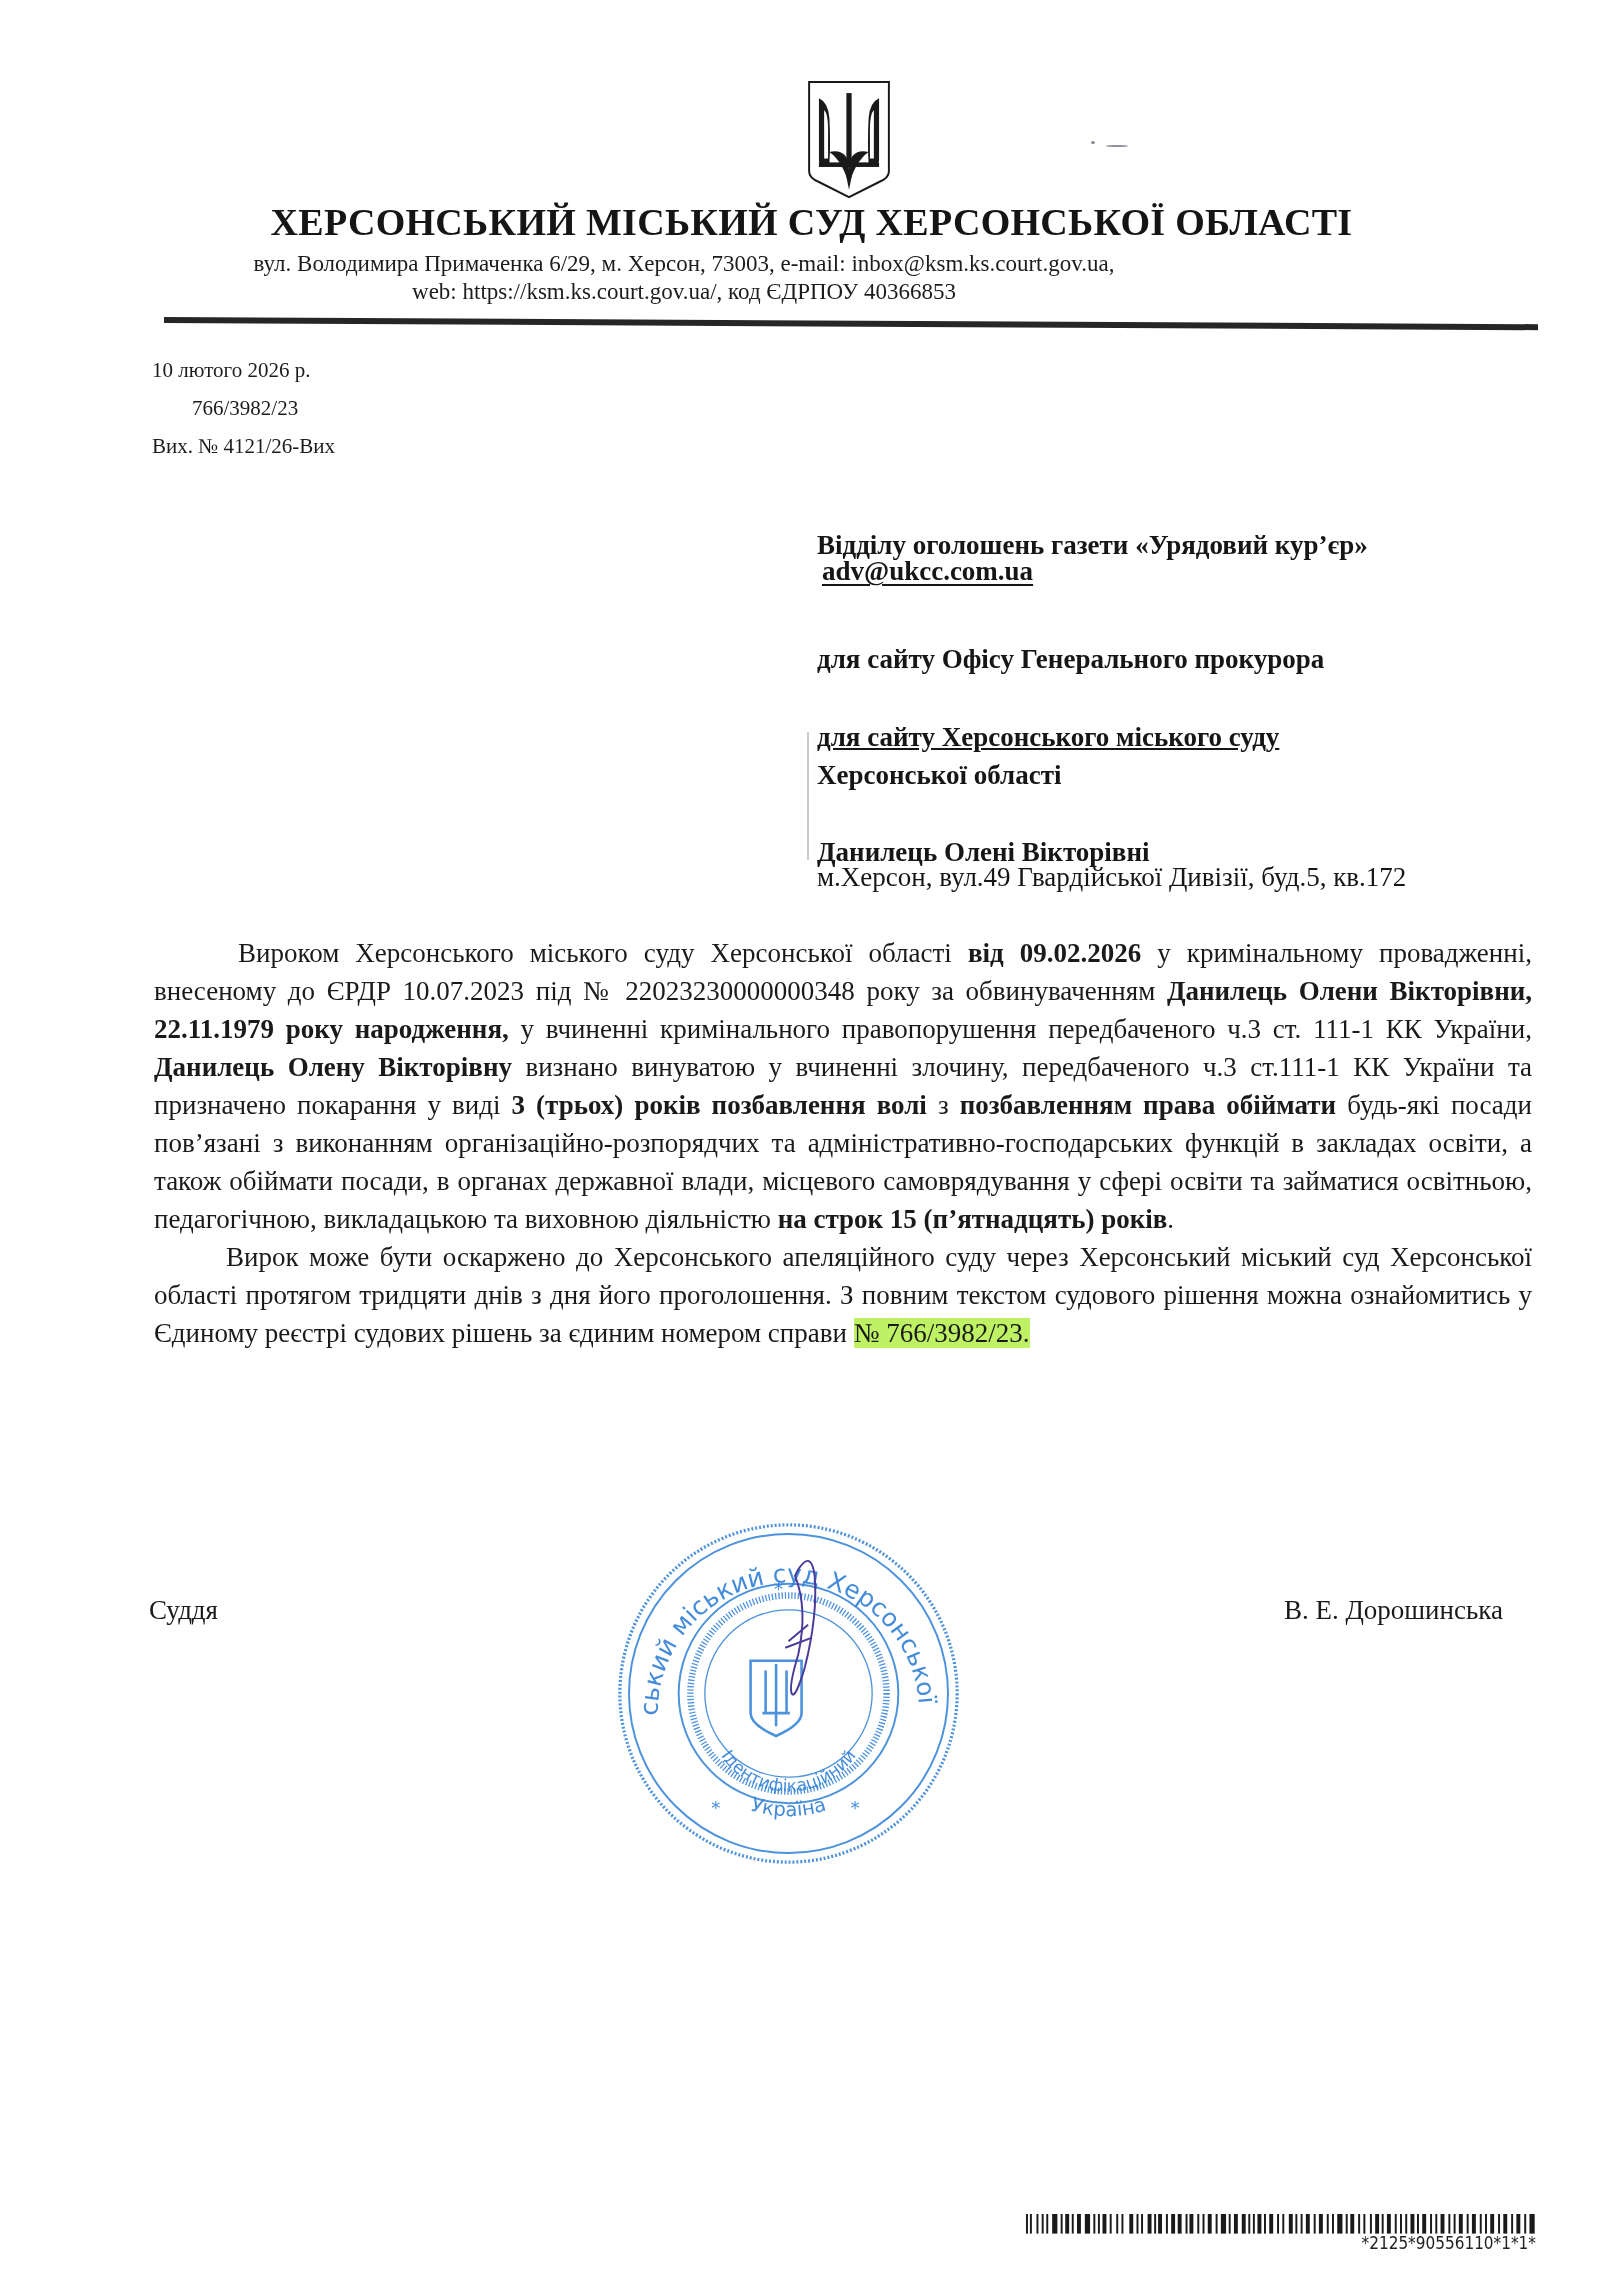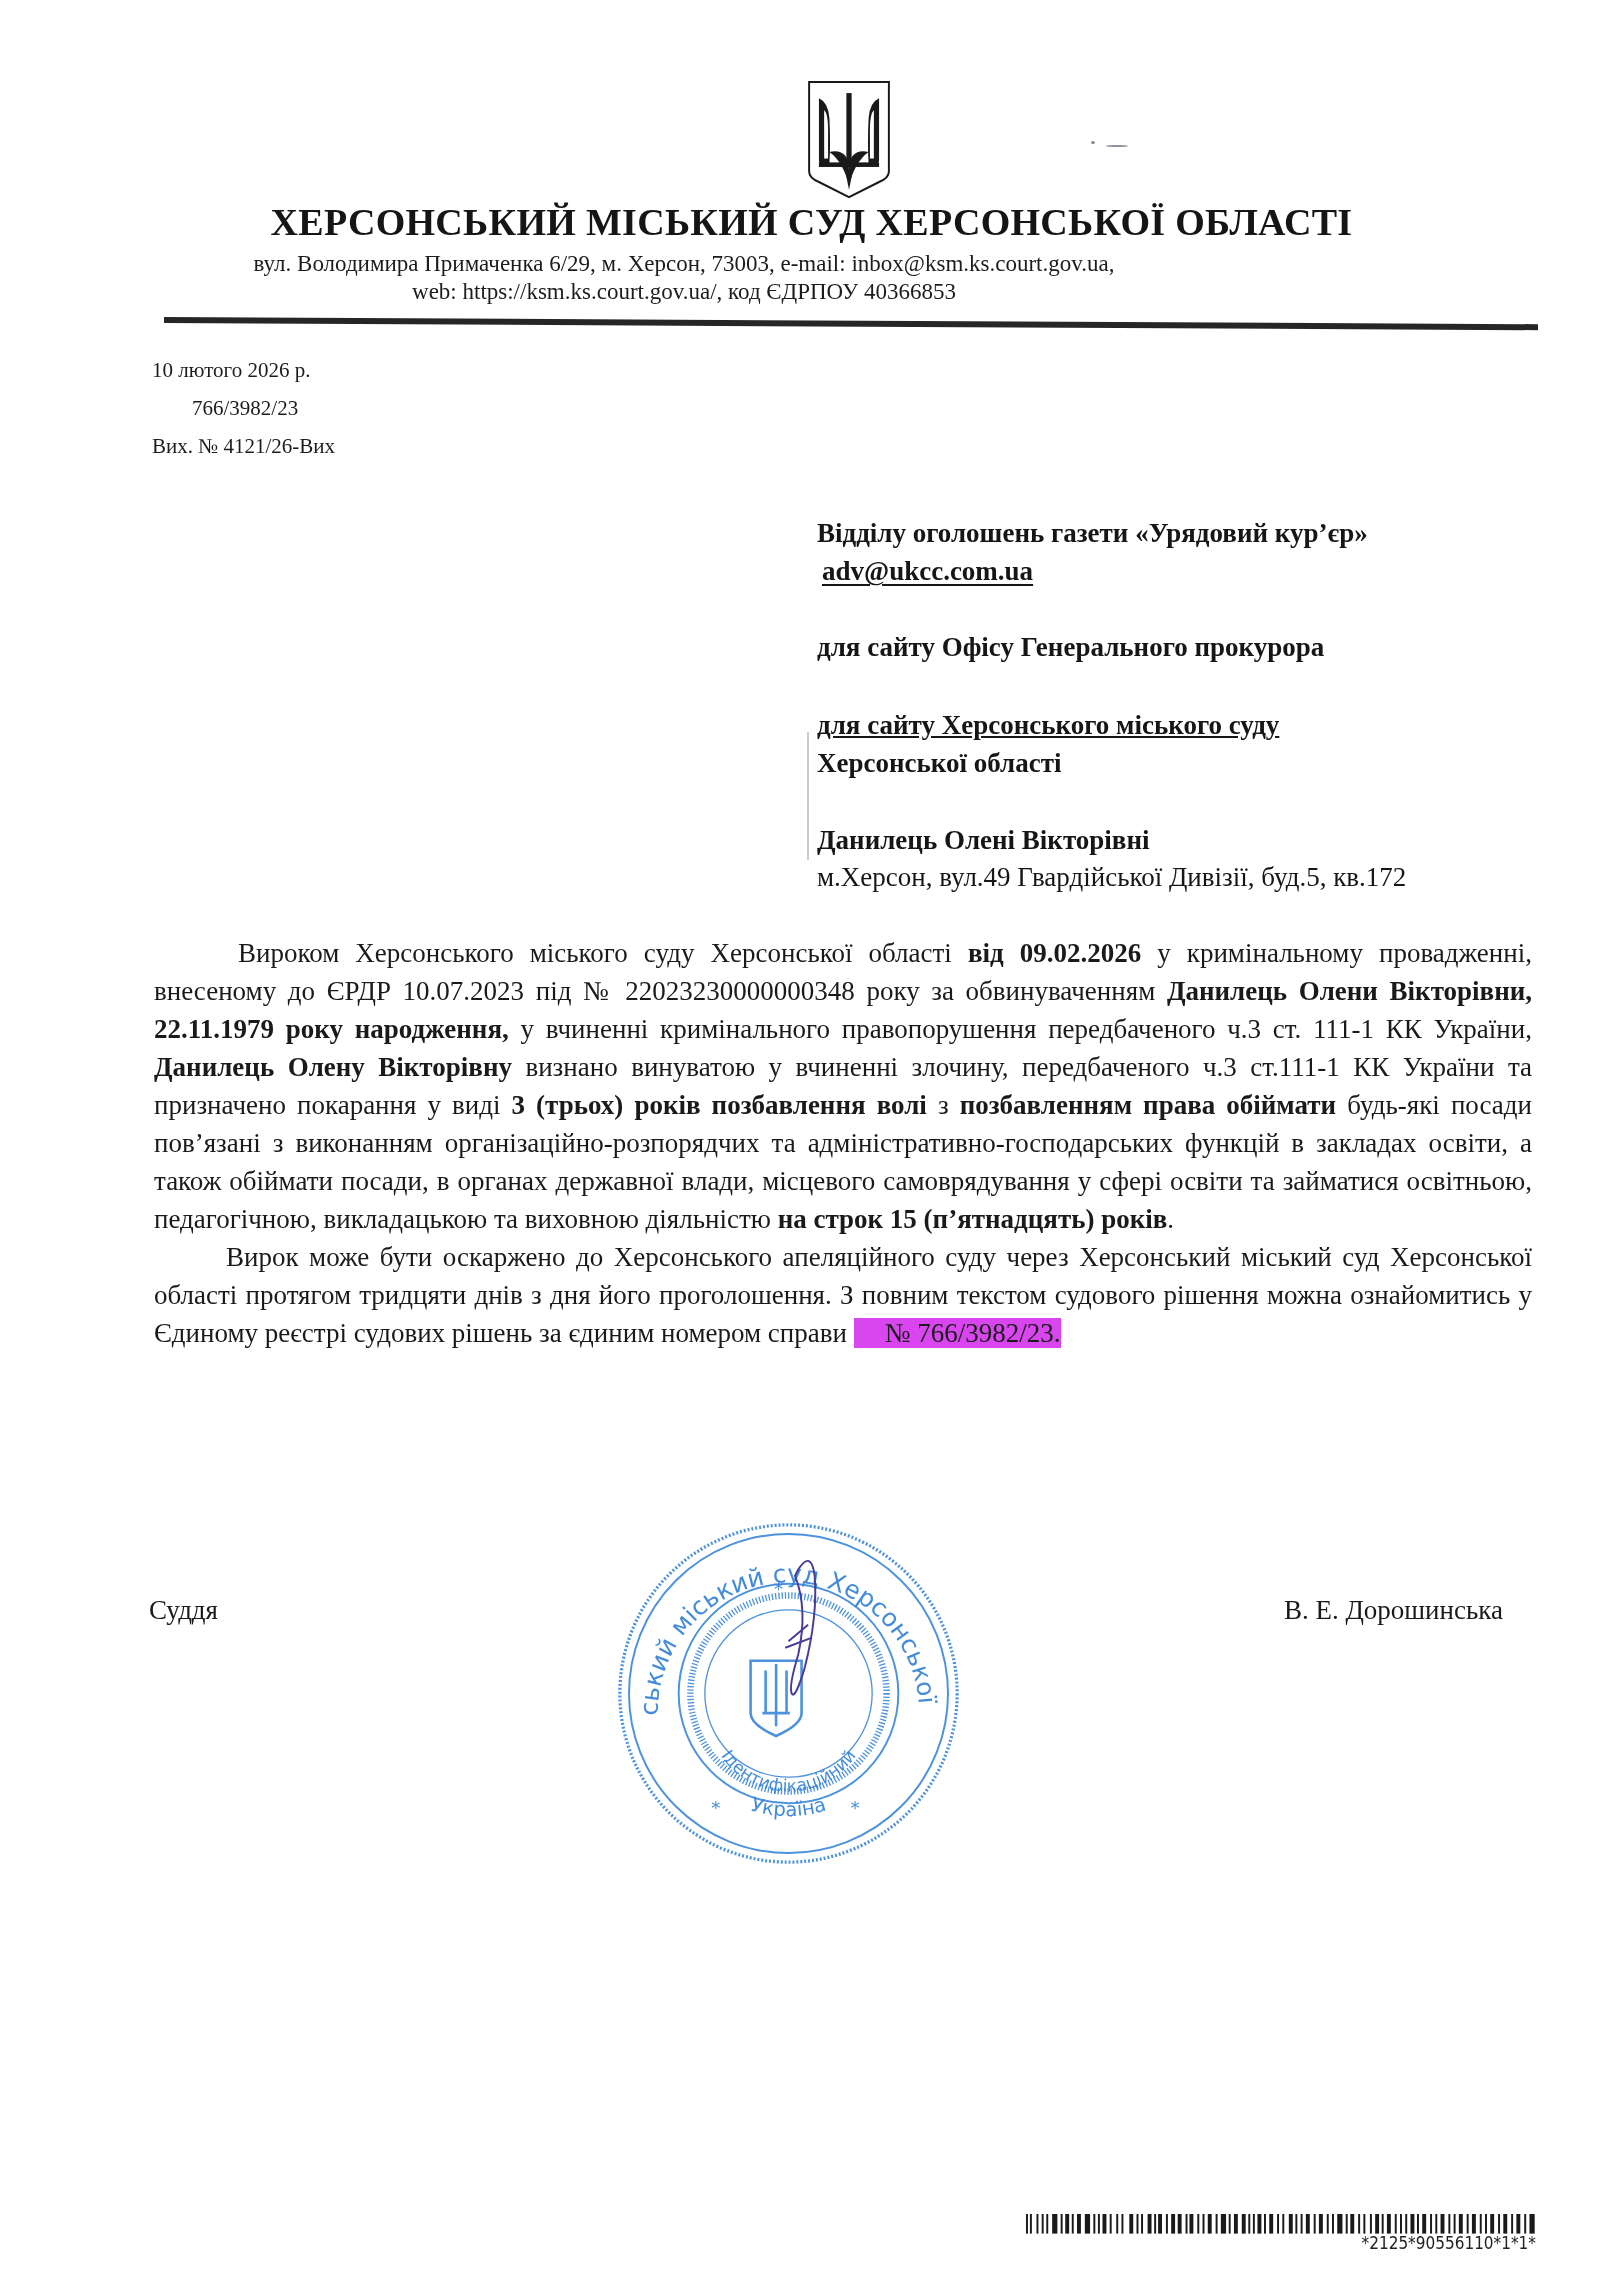--- a/index.html
+++ b/index.html
@@ -28,33 +28,33 @@
     left: 164px; top: 317px; width: 1374px; height: 5.9px; background: #262626;
     transform: rotate(0.3deg); transform-origin: left center;
   }
 
   .meta { left: 152px; font-size: 21px; color: #1c1c1c; }
   .meta.l1 { top: 358px; }
   .meta.l2 { top: 396px; margin-left: 40px; }
   .meta.l3 { top: 434px; }
 
   .addr { left: 817px; font-size: 27px; color: #161616; }
-  .addr.b { font-weight: bold; }
+  .addr.b { font-weight: bold; margin-top: 12px; }
   .addr .link { text-decoration: underline; text-decoration-thickness: 2px; text-underline-offset: 3.9px; font-weight: bold; }
 
   .scan-line { left: 807px; top: 732px; width: 2px; height: 128px; background: #b9bec9; opacity: 0.8; }
 
   .body-text {
     left: 154px; width: 1378px; font-size: 27px; line-height: 38px;
     text-align: justify; color: #1a1a1a;
   }
   .body-text p { margin: 0; text-indent: 84px; }
   .body-text p.p2 { text-indent: 72px; }
   .body-text b { font-weight: bold; }
-  .hl { background: #d946ef; padding-left: 31px; }
+  .hl { background: #bef264; }
 
   .sig-label { left: 149px; top: 1595px; font-size: 27px; }
   .sig-name { right: 120px; top: 1595px; font-size: 27px; }
 
   .stamp { left: 612px; top: 1517px; width: 353px; height: 353px; }
 
   .barcode { left: 1026px; top: 2214px; width: 510px; height: 19.6px; }
   .barcode-text {
     left: 1026px; width: 510px; top: 2233px; text-align: right;
     font-family: "DejaVu Sans Condensed", "DejaVu Sans", sans-serif; font-size: 17px; color: #222;

